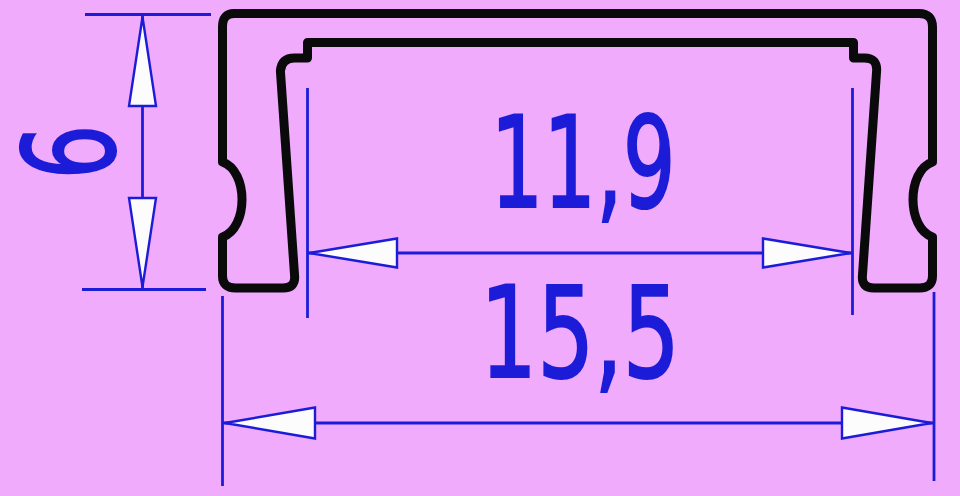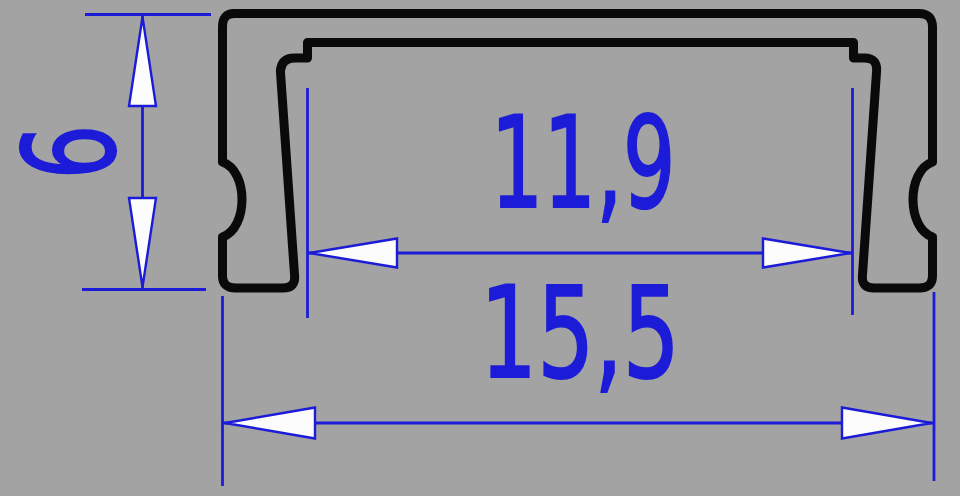--- a/index.html
+++ b/index.html
@@ -7,21 +7,21 @@
     padding: 0;
     width: 960px;
     height: 496px;
     background: #fcfcfc;
     overflow: hidden;
   }
   .canvas {
     position: relative;
     width: 960px;
     height: 496px;
-    background: #a3a3a3;
+    background: #f0abfc;
   }
   svg { display: block; }
   .blue-line {
     stroke: #1c1cd8;
     stroke-width: 2.8;
     fill: none;
   }
   .arrowhead {
     fill: #fcfcfc;
     stroke: #1c1cd8;

